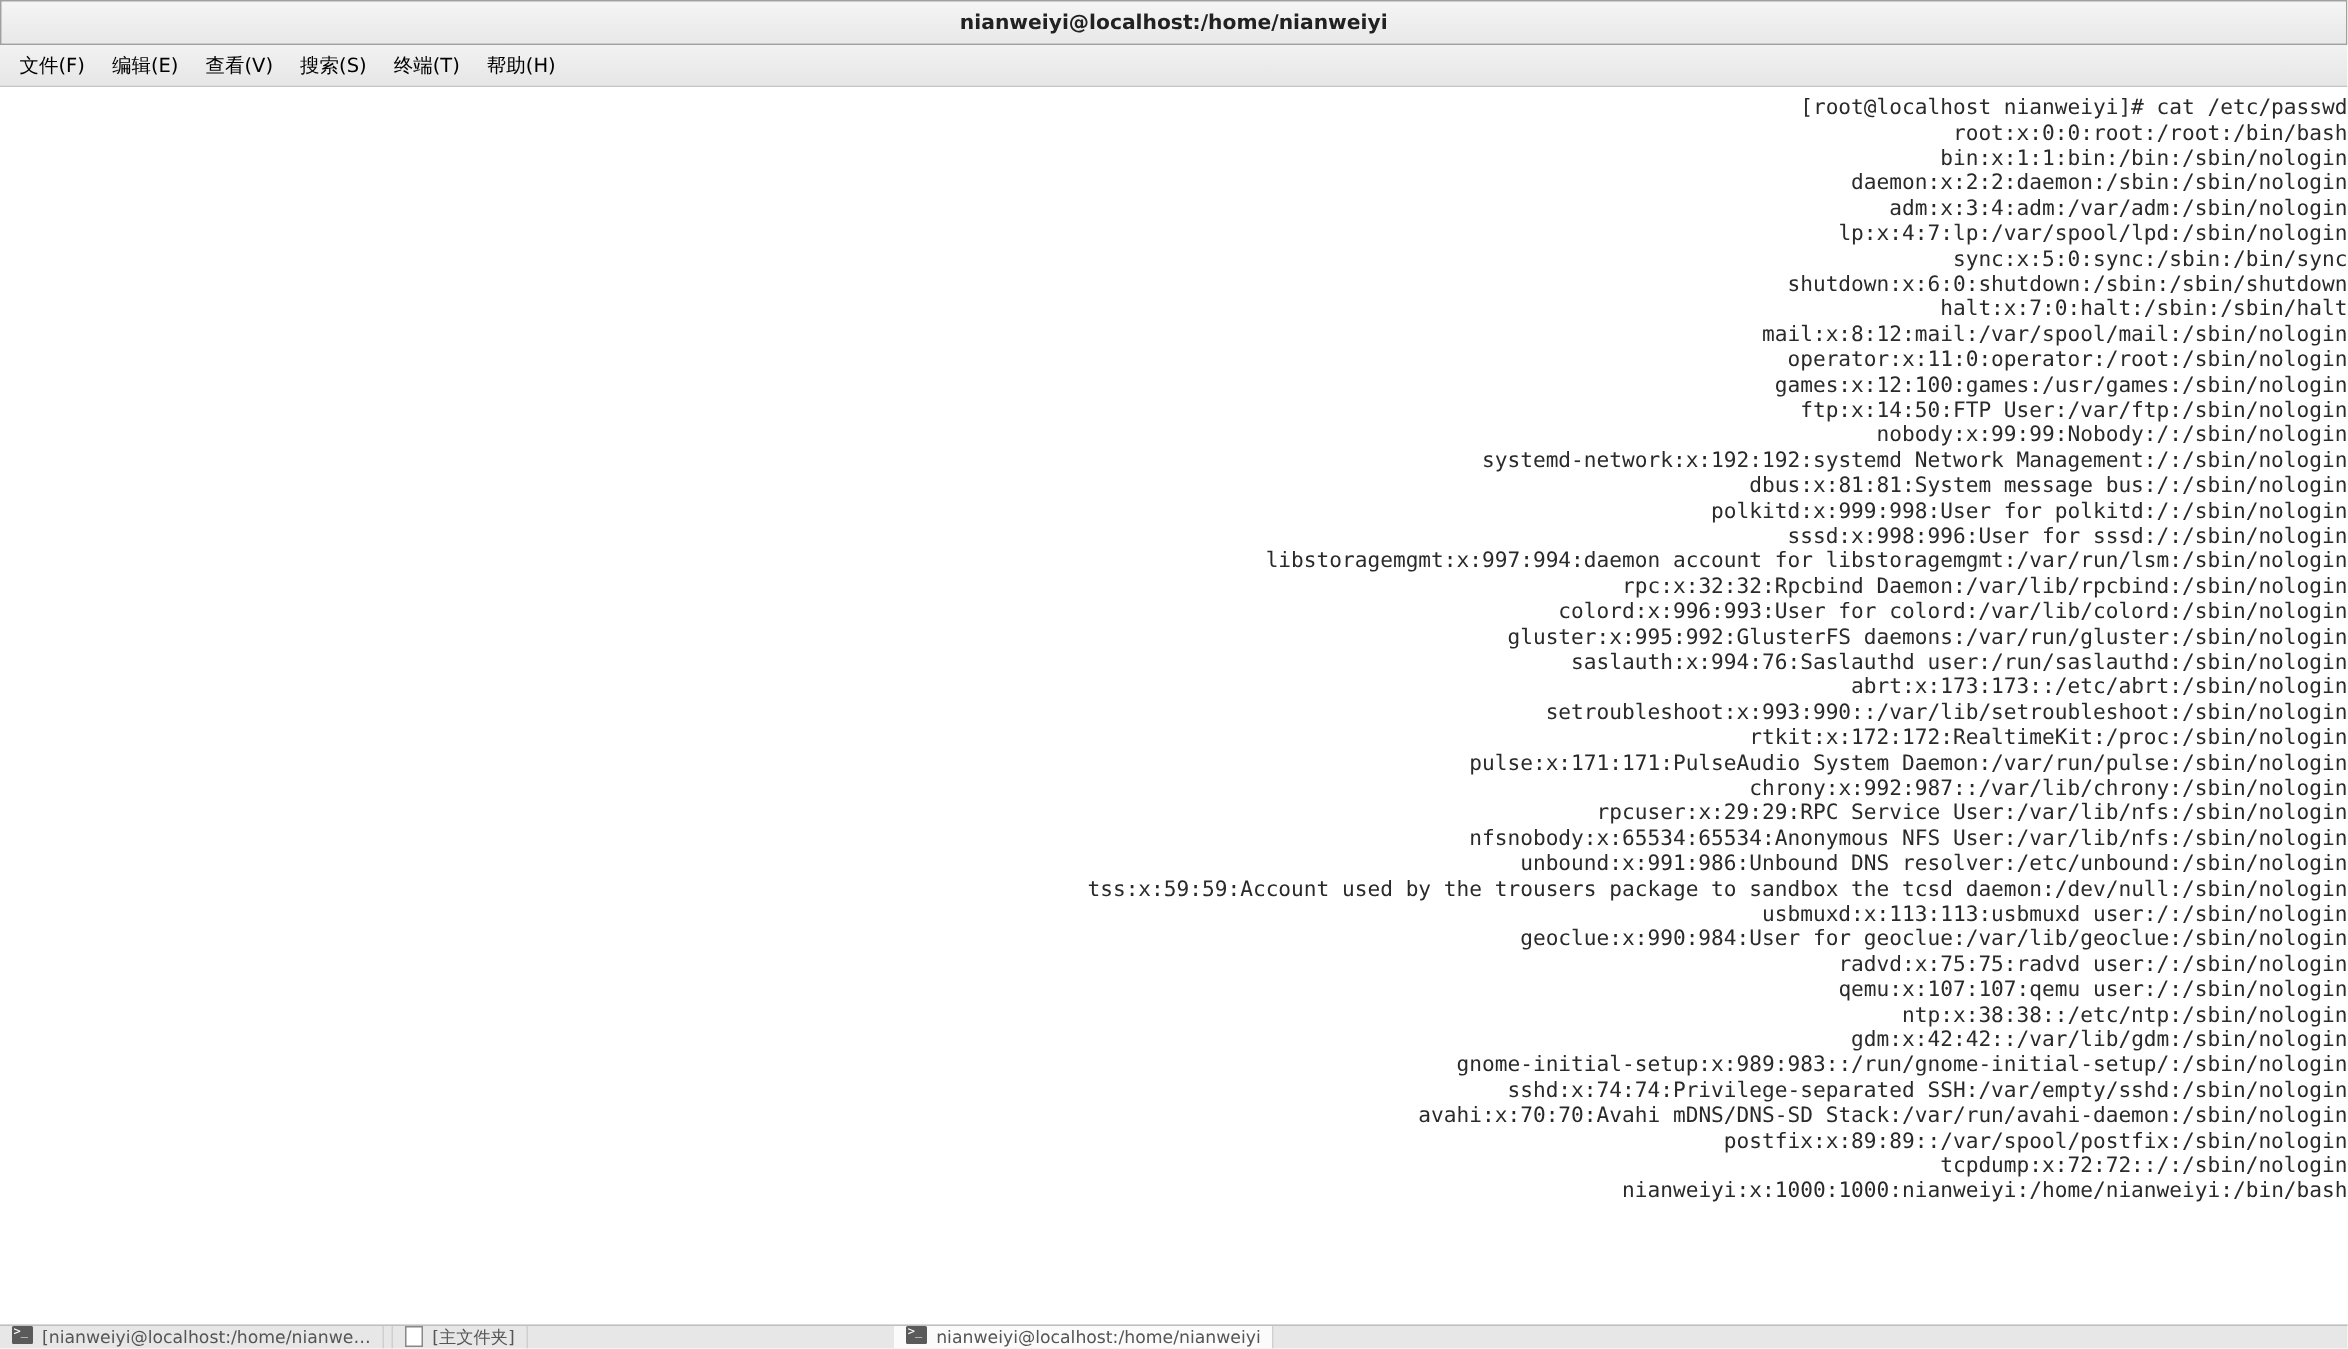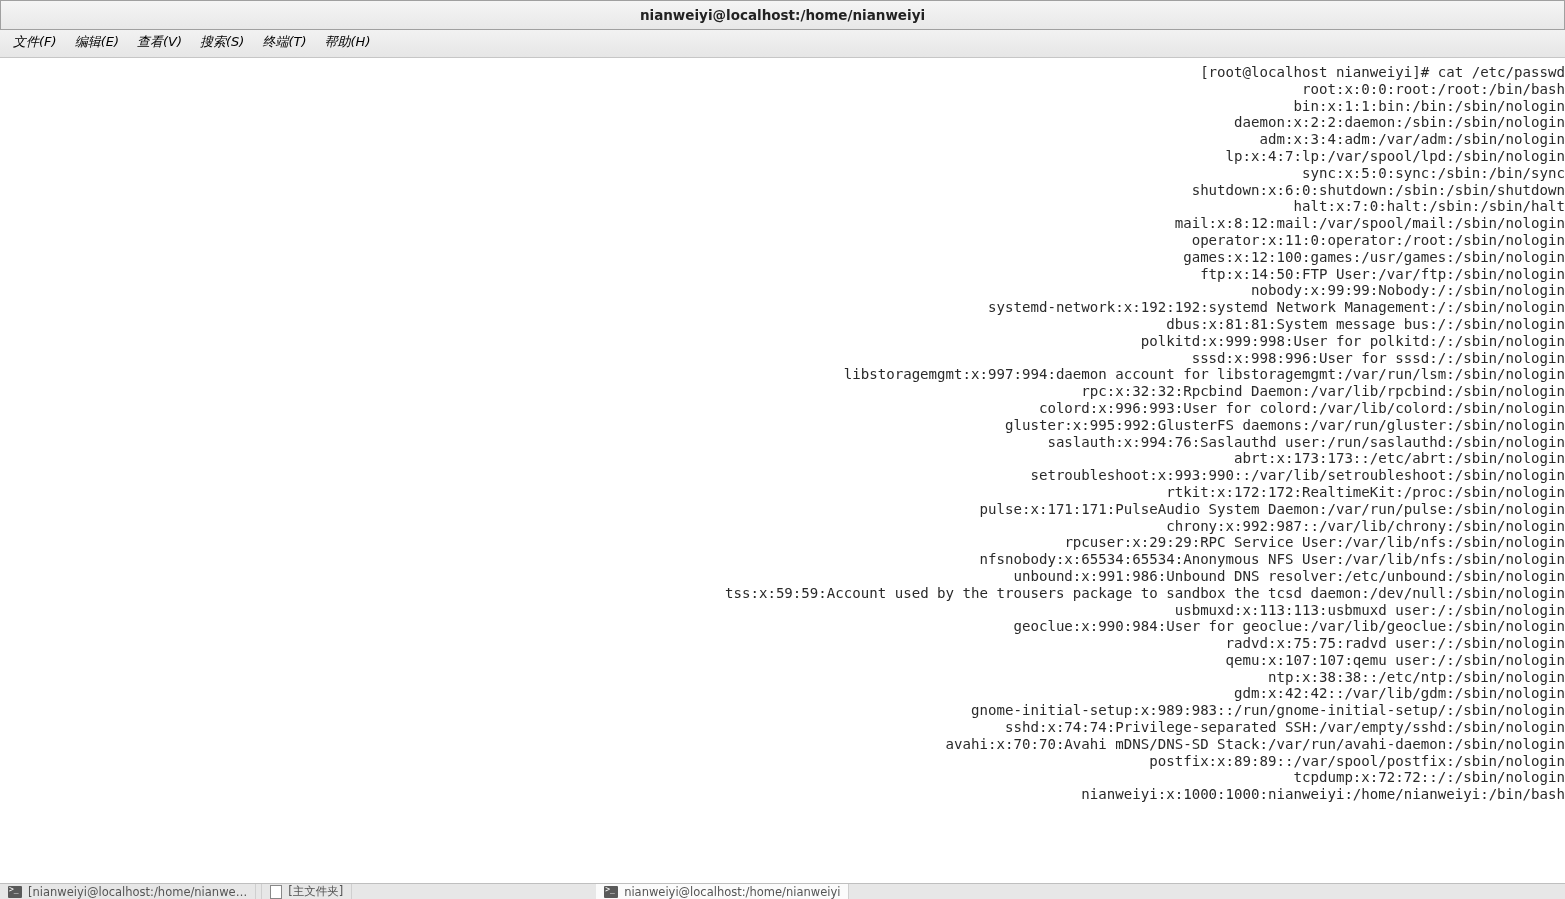--- a/index.html
+++ b/index.html
@@ -1,23 +1,23 @@
 <!DOCTYPE html>
 <html><head>
 <meta charset="utf-8">
 <style>
   * { margin: 0; padding: 0; box-sizing: border-box; }
   html, body { width: 1565px; height: 899px; font-family: "DejaVu Sans", sans-serif; background: #fff; color: #000; overflow: hidden; }
   .titlebar { height: 30px; border: 1px solid #a0a0a0; background: linear-gradient(#f5f5f5,#e8e8e8); display: flex; align-items: center; justify-content: center; font-size: 13.5px; font-weight: bold; color: #222; }
-  .menubar { height: 28px; background: linear-gradient(#f2f2f2,#e6e6e6); border-bottom: 1px solid #c6c6c6; display: flex; padding: 0 4px; font-size: 13px; font-style: italic; }
+  .menubar { height: 28px; background: linear-gradient(#f2f2f2,#e6e6e6); border-bottom: 1px solid #c6c6c6; display: flex; align-items: center; padding: 0 4px; font-size: 13px; }
   .menubar .item { padding: 3px 9px; cursor: default; }
   .terminal { padding: 6px 0 0 0; font-family: "DejaVu Sans Mono","Noto Sans Mono",monospace; font-size: 14.1px; line-height: 16.8px; color: #2a2a2a; white-space: pre; }
   .terminal .line { padding-left: 2px; text-align: right; }
   .taskbar { position: absolute; left: 0; right: 0; bottom: 0; height: 16px; background: #e7e7e7; border-top: 1px solid #bfbfbf; display: flex; font-size: 11.5px; overflow: hidden; }
-  .taskbar .task { display: flex; align-items: center; gap: 6px; padding: 0 8px; border-right: 1px solid #cfcfcf; color: #555; white-space: nowrap; }
+  .taskbar .task { display: flex; gap: 6px; padding: 0 8px; border-right: 1px solid #cfcfcf; color: #555; white-space: nowrap; }
   .taskbar .task.active { background: #fbfbfb; border-top: 1px solid #888; margin-top: -1px; }
   .tbicon { width: 14px; height: 12px; background: #5a5a5a; display: inline-block; border-radius: 1px; position: relative; }
   .tbicon::after { content: ">_"; position: absolute; top: -1px; left: 1px; font-size: 8px; color: #fff; font-family: monospace; }
   .docicon { width: 12px; height: 14px; background: #fff; border: 1px solid #888; display: inline-block; position: relative; }
   .sep { width: 6px; border-right: 1px solid #cfcfcf; }
   .gap { flex: 0 0 244px; }
 </style>
 </head>
 <body>
 

